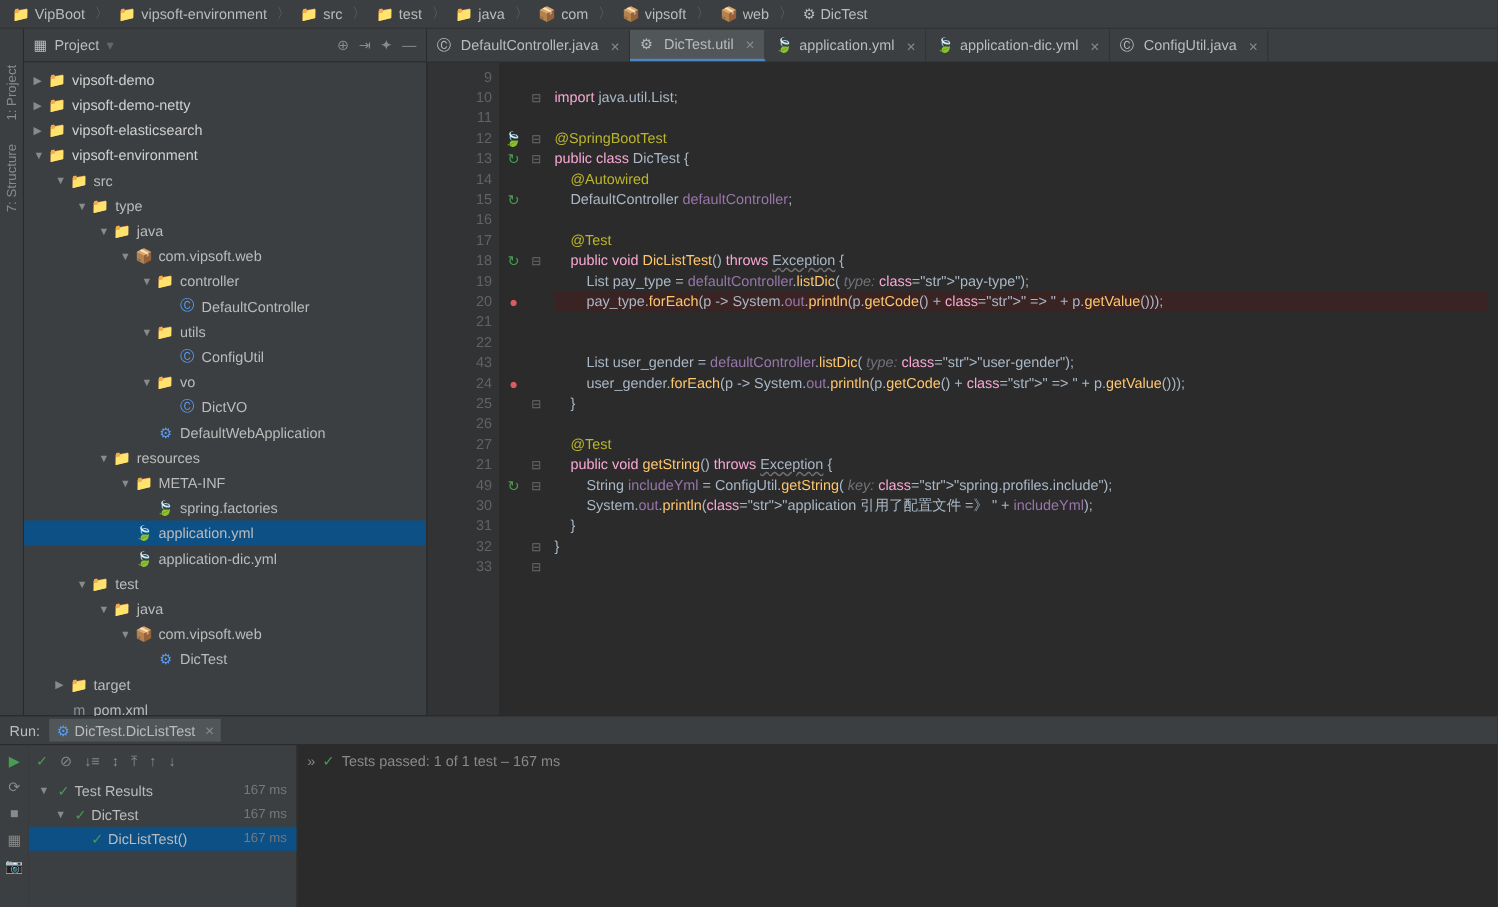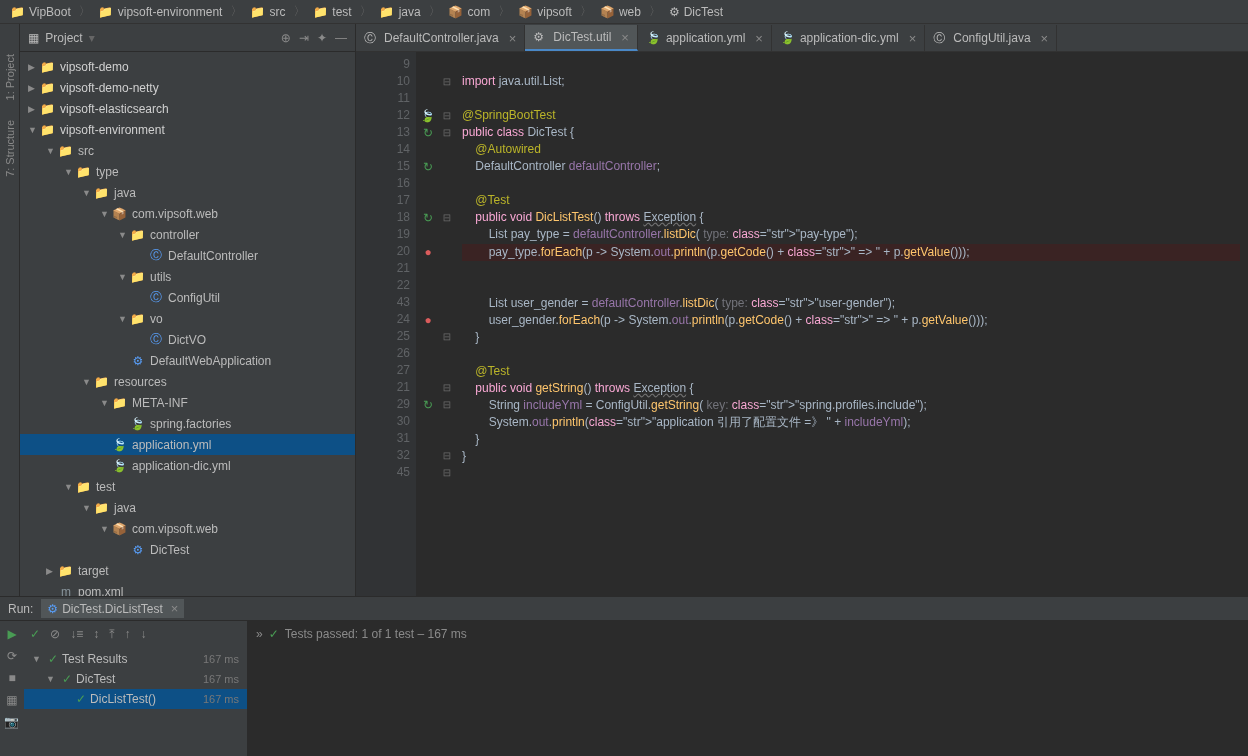--- a/index.html
+++ b/index.html
@@ -34,21 +34,21 @@
 .tab-close{color:#8a8a8a;margin-left:4px;font-size:13px}
 .editor{flex:1;display:flex;background:#2b2b2b;overflow:hidden}
 .gutter{width:60px;background:#313335;display:flex}
 .line-numbers{flex:1;padding:4px 6px 0 0;text-align:right;color:#606366;font-family:Consolas,monospace;font-size:13px;line-height:17px}
 .gutter-icon-row{height:17px;display:flex;align-items:center;justify-content:center;font-size:10px}
 .code{flex:1;padding:4px 8px;font-family:Consolas,monospace;font-size:13px;line-height:17px;white-space:pre;color:#a9b7c6}
 .kw{color:#f9a8d4}
 .ann{color:#bbb529}
 .fn{color:#ffc66d}
 .fld{color:#9876aa}
-.param{color:#72737a;}
+.param{color:#72737a;font-style:italic}
 .hl-line{background:#3a2323;display:inline-block;width:100%}
 .run-panel{height:160px;border-top:1px solid #2b2b2b;background:#2b2b2b;display:flex;flex-direction:column}
 .run-header{height:24px;background:#3c3f41;display:flex;align-items:center;padding:0 8px;gap:8px;border-bottom:1px solid #2b2b2b}
 .run-tab{display:flex;align-items:center;gap:4px;padding:2px 6px;background:#515658}
 .run-body{flex:1;display:flex}
 .run-controls{width:24px;background:#3c3f41;display:flex;flex-direction:column;align-items:center;padding-top:6px;gap:8px}
 .run-btn{color:#499c54;cursor:pointer}
 .test-tree{width:224px;background:#3c3f41;border-right:1px solid #2b2b2b}
 .test-toolbar{height:26px;display:flex;align-items:center;padding:0 6px;gap:10px;color:#8a8a8a}
 .test-results{padding:2px 0}
@@ -307,25 +307,25 @@
               <div>19</div>
               <div>20</div>
               <div>21</div>
               <div>22</div>
               <div>43</div>
               <div>24</div>
               <div>25</div>
               <div>26</div>
               <div>27</div>
               <div>21</div>
-              <div>29</div>
+              <div>49</div>
               <div>30</div>
               <div>31</div>
               <div>32</div>
-              <div>45</div>
+              <div>33</div>
             </div>
         </div>
         <div style="width:24px;background:#2b2b2b;padding-top:4px" id="guttericons">
             <div class="gutter-icon-row"></div>
             <div class="gutter-icon-row"></div>
             <div class="gutter-icon-row"></div>
             <div class="gutter-icon-row">
               <span style="color:#6a8759">🍃</span>
             </div>
             <div class="gutter-icon-row">

